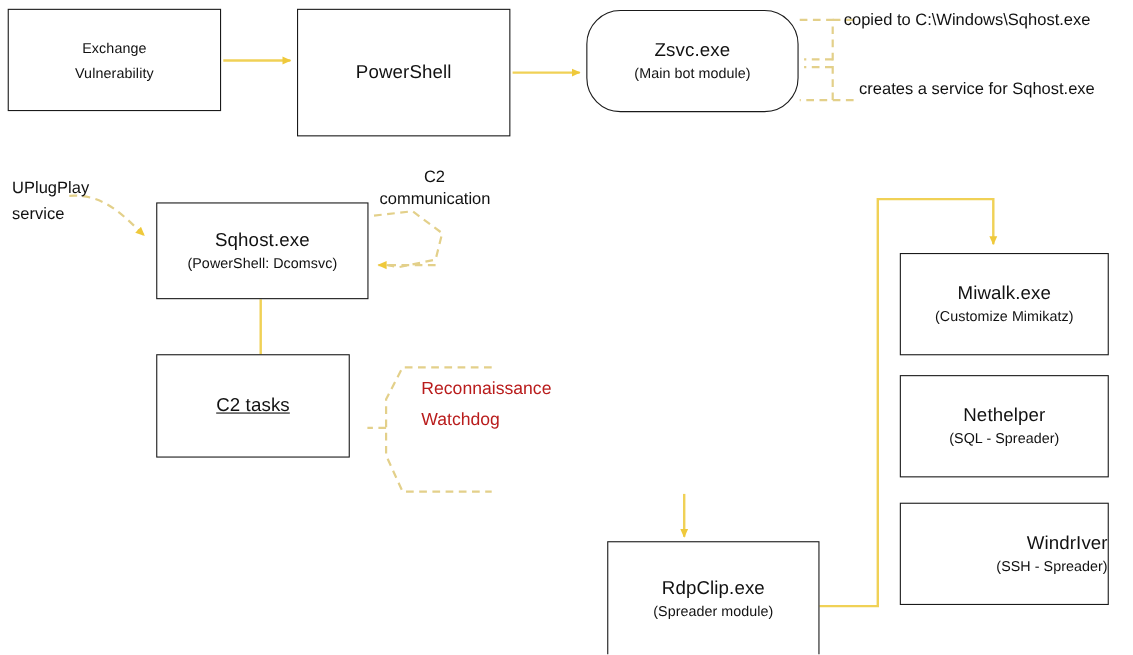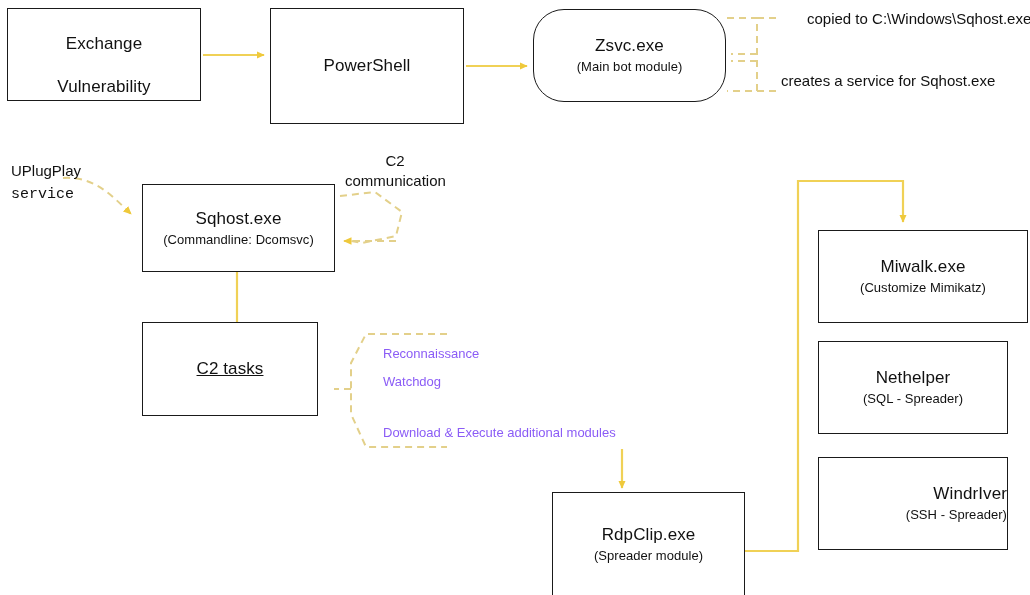--- a/index.html
+++ b/index.html
@@ -32,45 +32,44 @@
     line-height: 22px;
     letter-spacing: 0.1px;
   }
   .node .subtitle {
     font-size: 13px;
     line-height: 18px;
     margin-top: 1px;
     letter-spacing: 0.05px;
   }
   .node .title.two-line {
-    font-size: 17px;
+    font-size: 13px;
     line-height: 23px;
-    margin-top: 20px;
   }
   .label {
     position: absolute;
     color: #111111;
     font-size: 15px;
     line-height: 20px;
     white-space: nowrap;
   }
   .label.center {
     text-align: center;
   }
   .annot {
     position: absolute;
     color: #111111;
     font-size: 15px;
     line-height: 21px;
     white-space: nowrap;
   }
   .tasklist {
     position: absolute;
-    color: #8b5cf6;
-    font-size: 13px;
+    color: #b91c1c;
+    font-size: 16px;
     line-height: 28px;
     white-space: nowrap;
   }
   svg.overlay {
     position: absolute;
     left: 0;
     top: 0;
     width: 1030px;
     height: 595px;
     pointer-events: none;
@@ -125,54 +124,53 @@
     <div class="title">PowerShell</div>
   </div>
 
   <div class="node" style="left:533px; top:9px; width:193px; height:93px;border-radius:31px;">
     <div class="title">Zsvc.exe</div>
     <div class="subtitle">(Main bot module)</div>
   </div>
 
   <div class="node" style="left:142px; top:184px; width:193px; height:88px;">
     <div class="title">Sqhost.exe</div>
-    <div class="subtitle">(Commandline: Dcomsvc)</div>
+    <div class="subtitle">(PowerShell: Dcomsvc)</div>
   </div>
 
   <div class="node" style="left:142px; top:322px; width:176px; height:94px;text-decoration:underline;">
     <div class="title">C2 tasks</div>
   </div>
 
   <div class="node" style="left:552px; top:492px; width:193px; height:105px;">
     <div class="title">RdpClip.exe</div>
     <div class="subtitle">(Spreader module)</div>
   </div>
 
-  <div class="node" style="left:818px; top:230px; width:210px; height:93px;">
+  <div class="node" style="left:818px; top:230px; width:190px; height:93px;">
     <div class="title">Miwalk.exe</div>
     <div class="subtitle">(Customize Mimikatz)</div>
   </div>
 
   <div class="node" style="left:818px; top:341px; width:190px; height:93px;">
     <div class="title">Nethelper</div>
     <div class="subtitle">(SQL - Spreader)</div>
   </div>
 
   <div class="node" style="left:818px; top:457px; width:190px; height:93px;align-items:flex-end;">
     <div class="title">WindrIver</div>
     <div class="subtitle">(SSH - Spreader)</div>
   </div>
 
-  <div class="annot" style="left:807px; top:8px;">copied to C:\Windows\Sqhost.exe</div>
+  <div class="annot" style="left:767px; top:8px;">copied to C:\Windows\Sqhost.exe</div>
 
   <div class="annot" style="left:781px; top:70px;">creates a service for Sqhost.exe</div>
 
   <div class="label" style="left:11px; top:161px;">UPlugPlay</div>
-  <div class="label" style="left:11px; top:185px;font-family:Liberation Mono, monospace;">service</div>
+  <div class="label" style="left:11px; top:185px;">service</div>
 
   <div class="label center" style="left:345px; top:151px; width:100px;">C2</div>
   <div class="label center" style="left:345px; top:171px; width:100px;">communication</div>
 
   <div class="tasklist" style="left:383px; top:340px;">Reconnaissance</div>
   <div class="tasklist" style="left:383px; top:368px;">Watchdog</div>
-  <div class="tasklist" style="left:383px; top:419px;">Download &amp; Execute additional modules</div>
 
 </div>
 
 </body></html>

